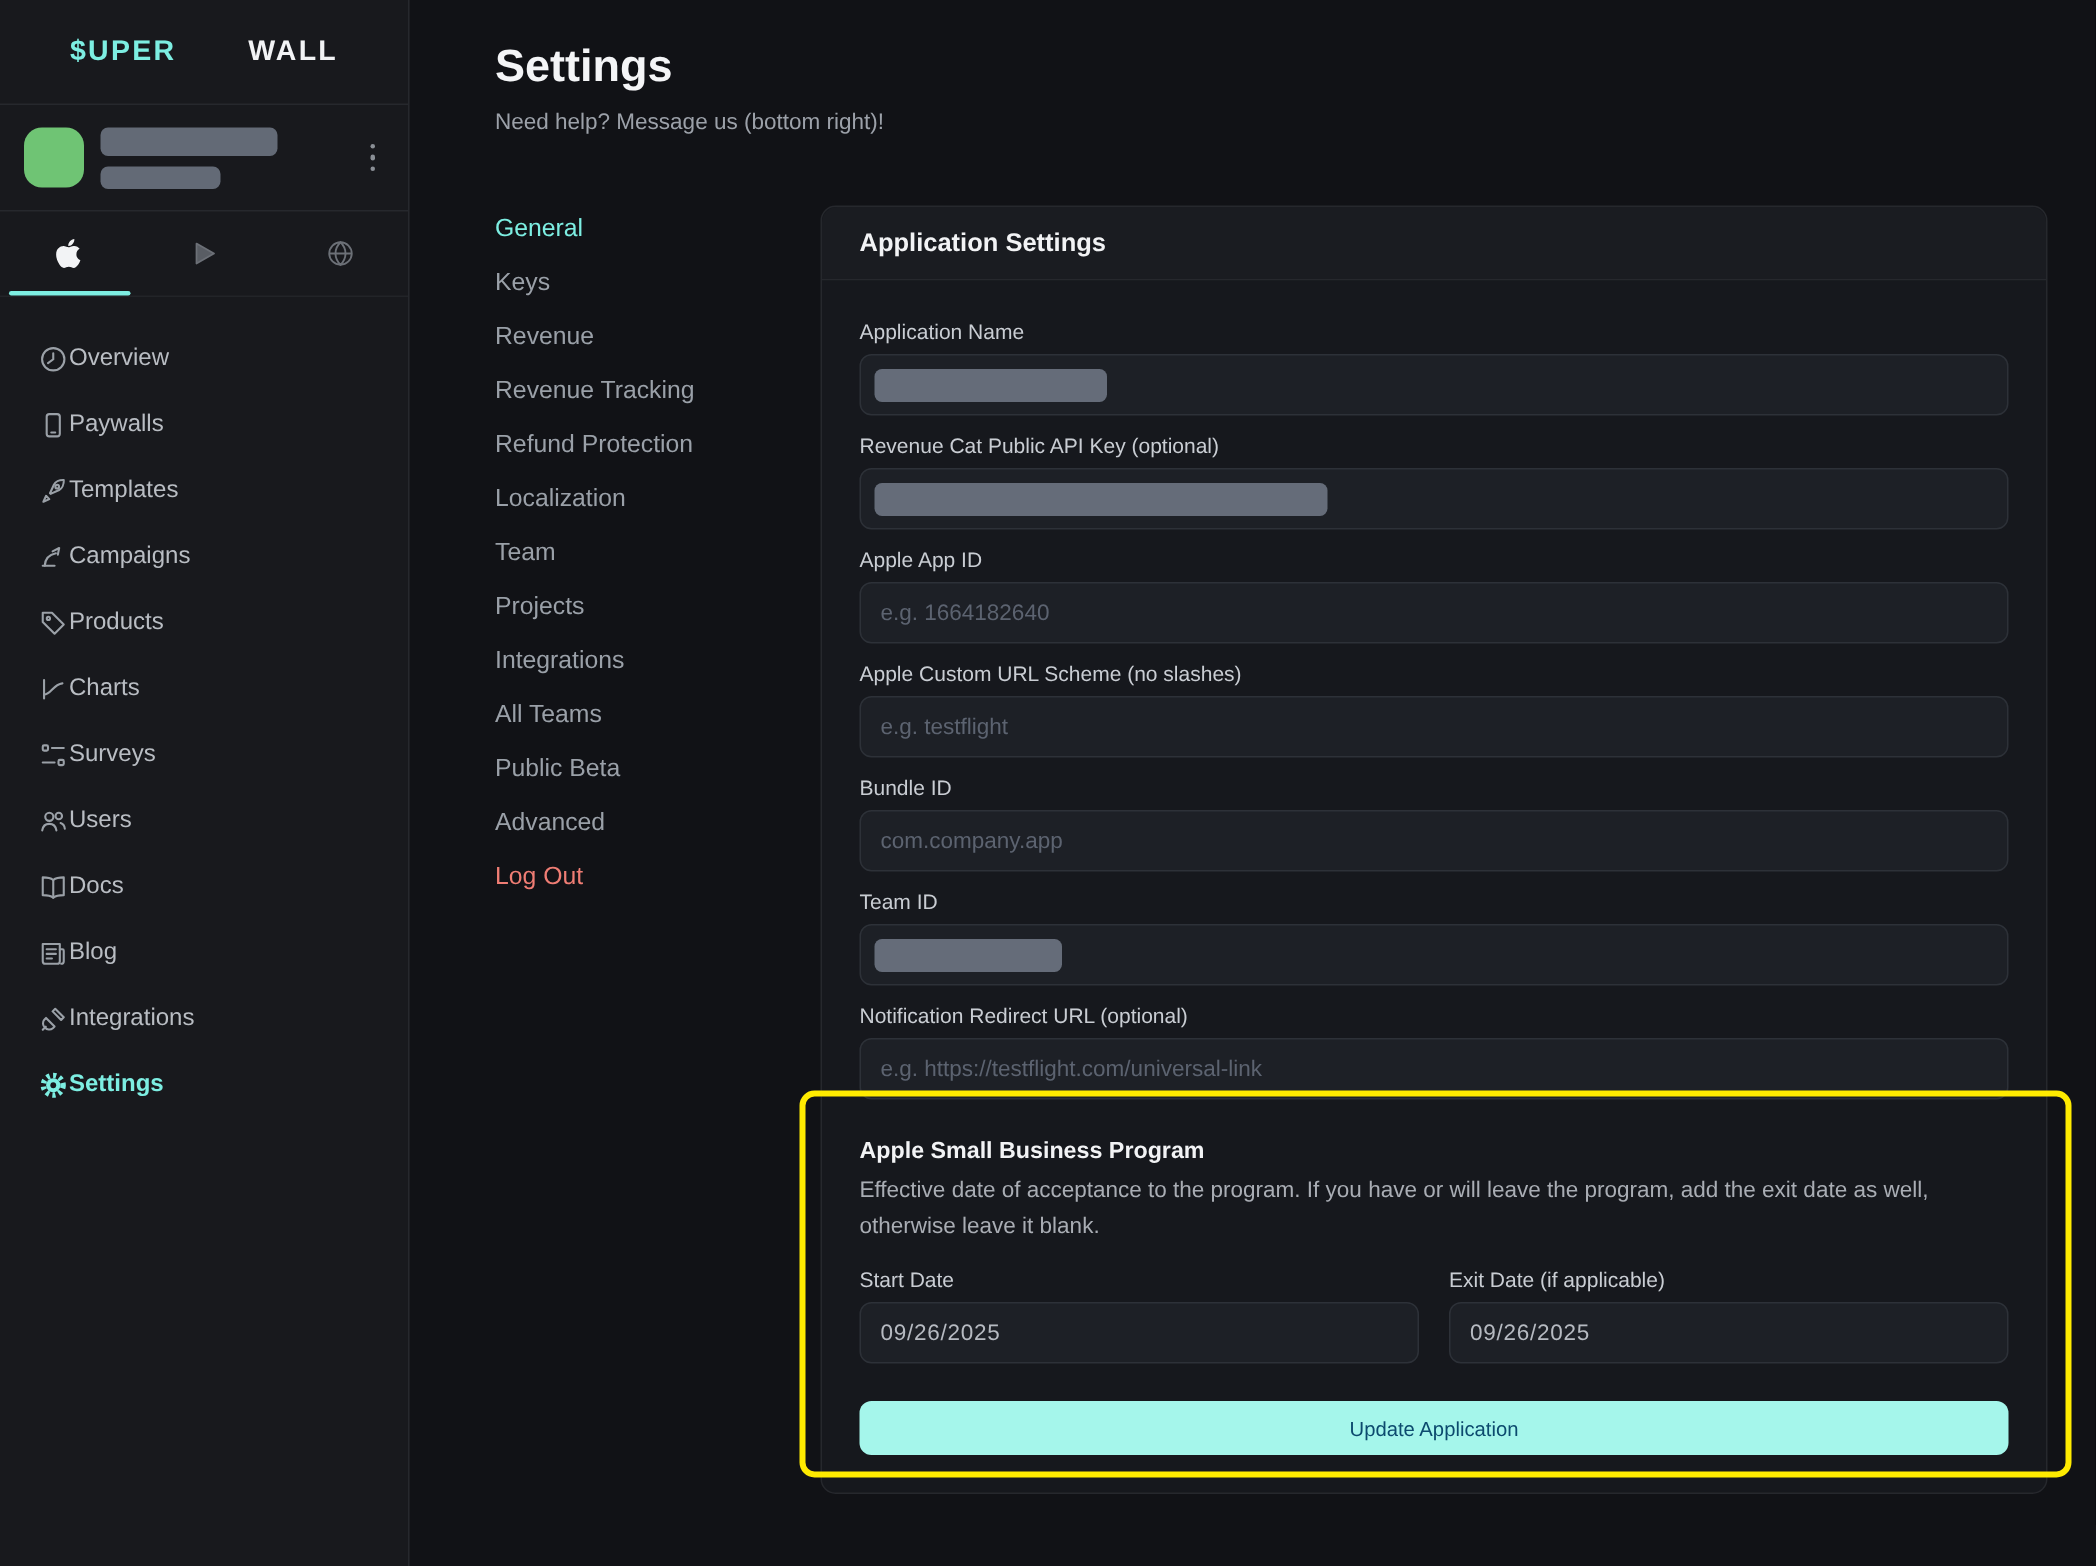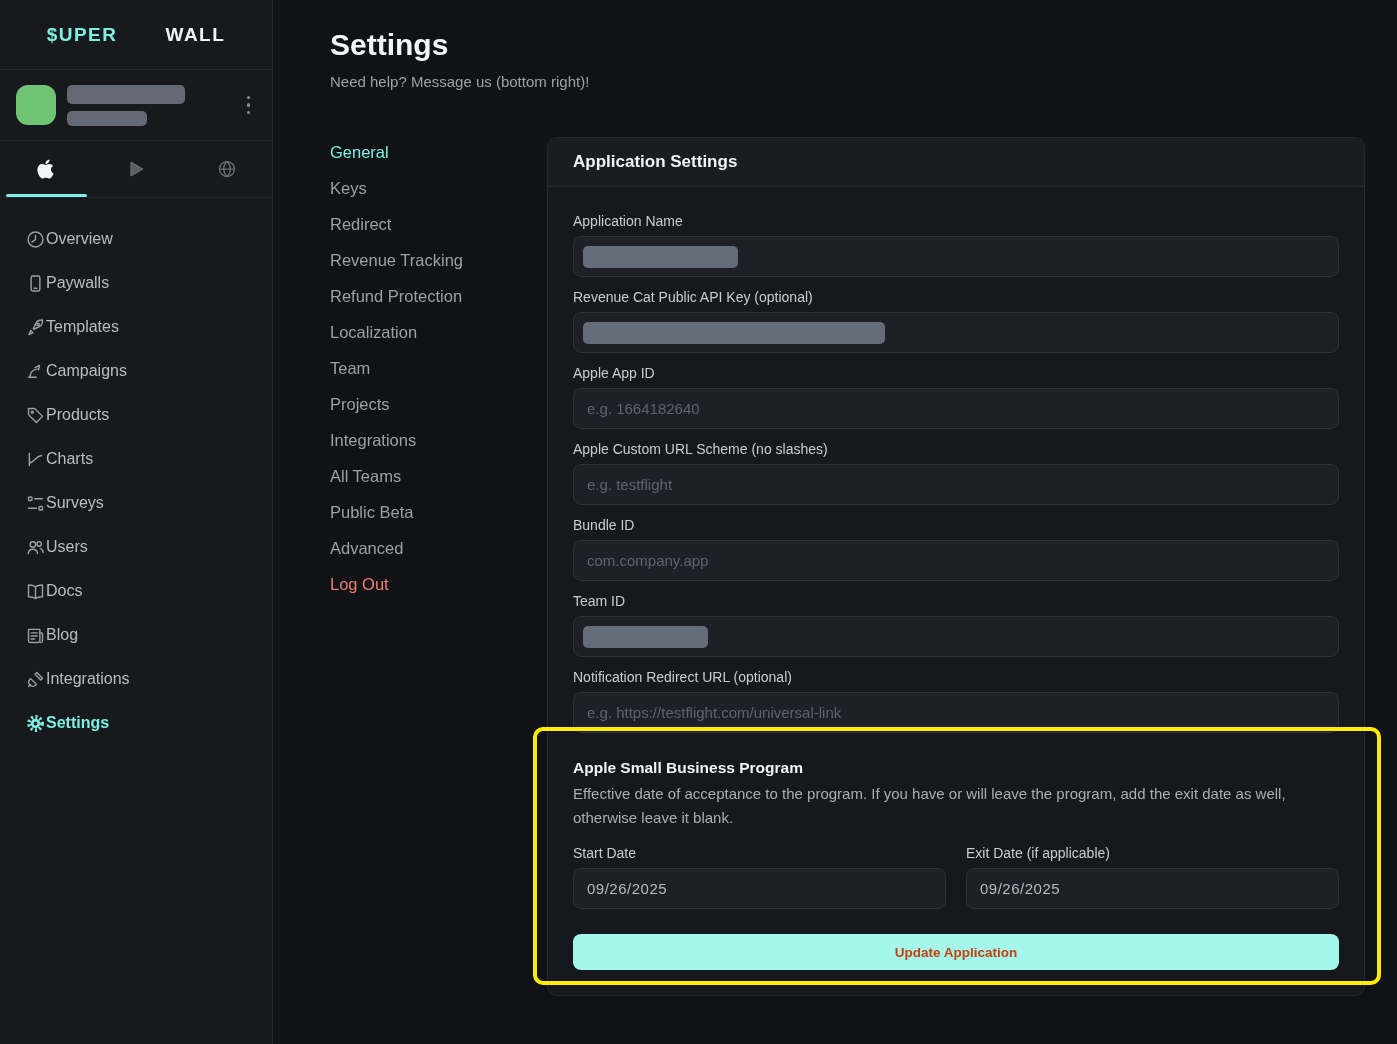--- a/index.html
+++ b/index.html
@@ -68,21 +68,21 @@
 
   
   .sbp { margin-top:25px; }
   .sbp h3 { font-size:15.5px; font-weight:700; color:#f2f3f5; line-height:20px; }
   .sbp .desc { margin-top:4px; font-size:15px; line-height:24px; color:#a9adb4; max-width:782px; }
   .date-row { display:flex; gap:20px; margin-top:13px; }
   .date-col { flex:1; }
   .date-col label { display:block; font-size:14px; color:#c9cdd3; margin-bottom:5px; line-height:20px; }
   .date-col .tb { color:#b6bac1; letter-spacing:0.5px; }
   .update-btn { display:block; width:100%; height:36px; margin-top:25px; border:none; cursor:pointer;
-                border-radius:8px; background:#a5f6eb; color:#c2410c; font-size:13.5px; font-weight:700;
+                border-radius:8px; background:#a5f6eb; color:#0c4a6e; font-size:13.5px; font-weight:400;
                 font-family:"Liberation Sans", sans-serif; }
 
   
   .highlight { position:absolute; left:533px; top:727px; width:848px; height:258px;
                border:4px solid #ffeb00; border-radius:10px; pointer-events:none; z-index:5; }
 </style>
 </head>
 <body>
 
 <div class="page">
@@ -252,21 +252,21 @@
       </div>
     </nav>
   </aside>
 
   <h1 class="page-title">Settings</h1>
   <p class="page-subtitle">Need help? Message us (bottom right)!</p>
 
   <ul class="settings-menu">
     <li class="active">General</li>
     <li>Keys</li>
-    <li>Redirect</li>
+    <li>Revenue</li>
     <li>Revenue Tracking</li>
     <li>Refund Protection</li>
     <li>Localization</li>
     <li>Team</li>
     <li>Projects</li>
     <li>Integrations</li>
     <li>All Teams</li>
     <li>Public Beta</li>
     <li>Advanced</li>
     <li class="danger">Log Out</li>

